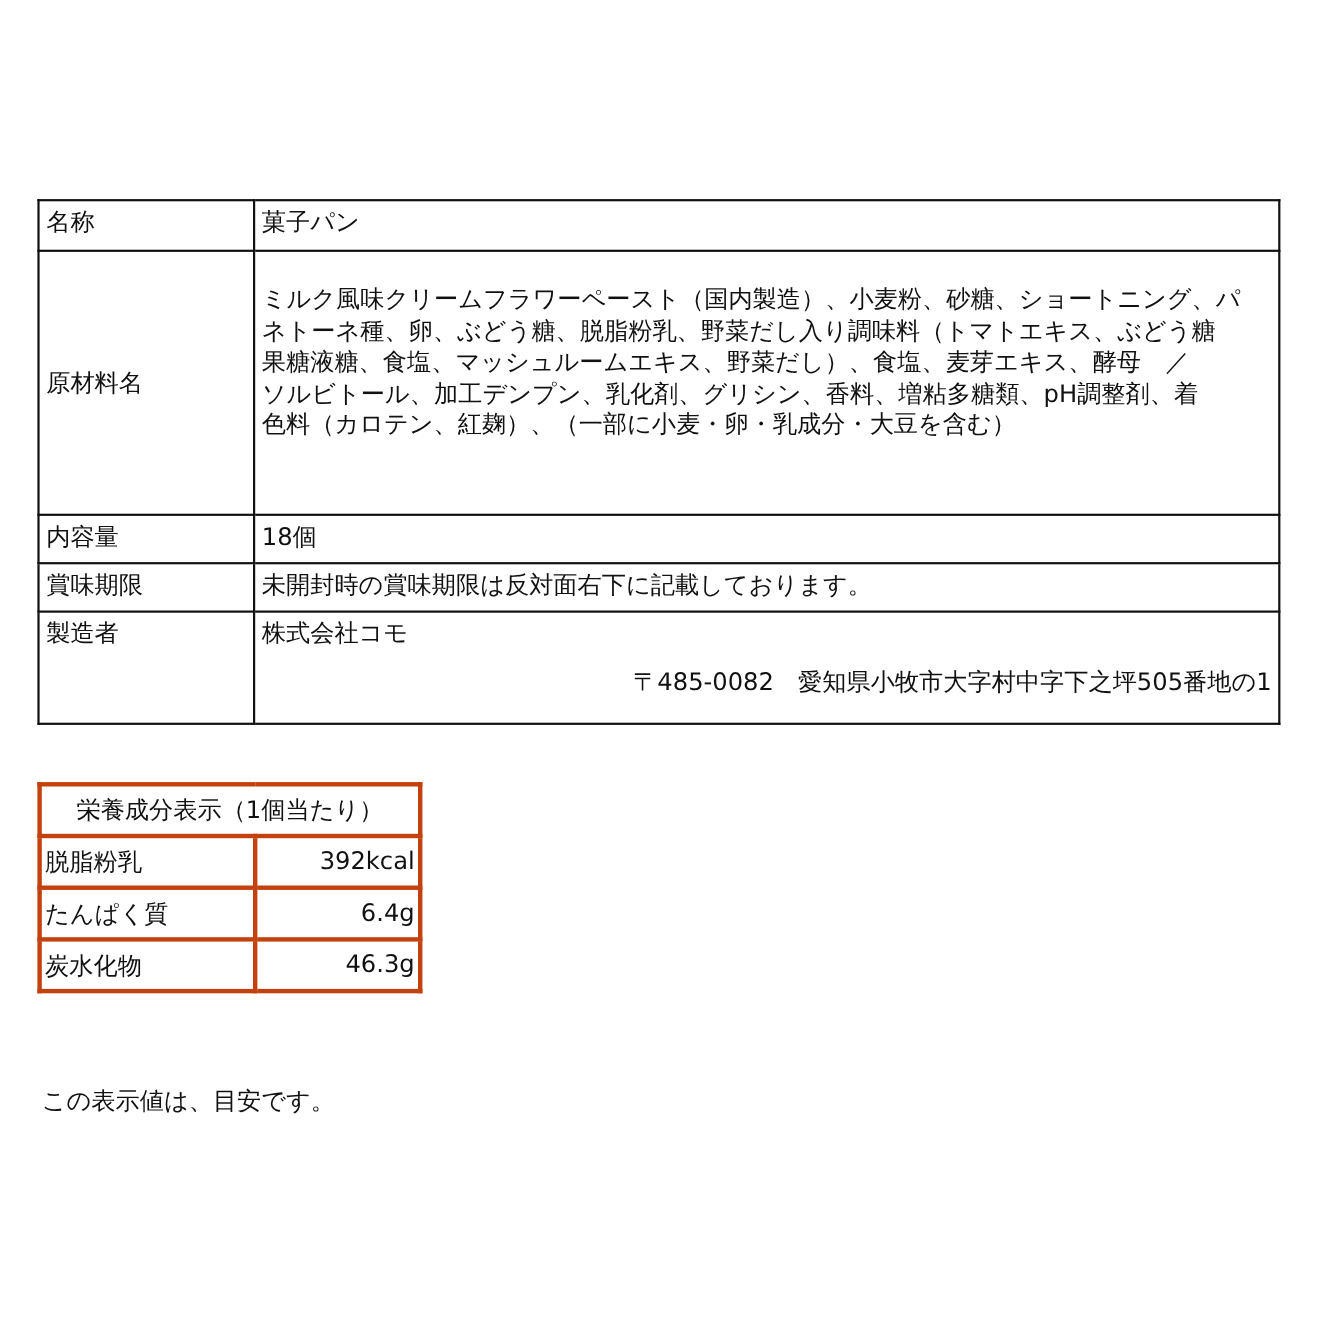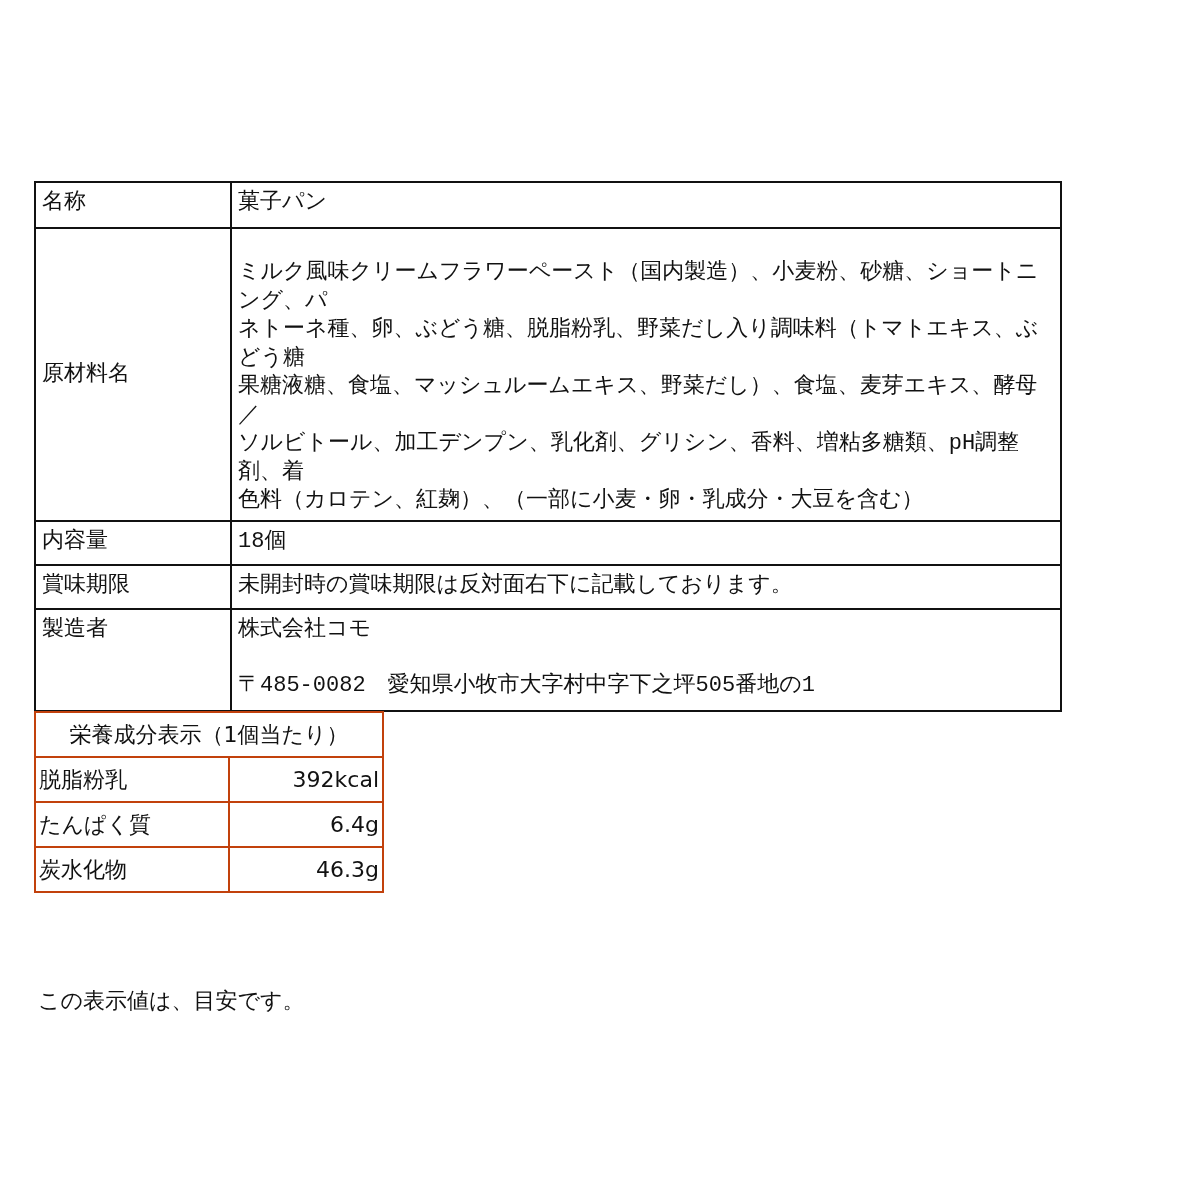--- a/index.html
+++ b/index.html
@@ -1,28 +1,28 @@
 <!DOCTYPE html>
 <html><head>
 <meta charset="utf-8">
 <style>
   html, body { margin:0; padding:0; background:#ffffff; }
   body { width:1200px; height:1200px; position:relative; font-family:"DejaVu Sans", sans-serif; color:#111; }
-  .label-table { position:absolute; left:34px; top:181px; width:1028px; border-collapse:collapse; border:2px solid #eab308;font-family:Liberation Mono, monospace; }
+  .label-table { position:absolute; left:34px; top:181px; width:1130px; border-collapse:collapse; border:2px solid #eab308; }
   .label-table td { border:2px solid #111; font-size:22px; vertical-align:top; padding:6px 6px 4px 6px; line-height:28px; }
   .label-table td.k { width:182px; }
   .label-table tr.r-name td { height:34px; }
   .label-table tr.r-ing td { height:204px; }
   .label-table tr.r-ing td.k { vertical-align:middle; }
   .label-table tr.r-ing td.v { padding-top:30px; line-height:28.5px; }
   .label-table tr.r-std td { height:32px; }
   .label-table tr.r-mfr td { height:90px; }
-  .mfr-line2 { margin-top:28px; }
+  .mfr-line2 { margin-top:16px;text-align:right; }
   .nut-table { position:absolute; left:34px; top:711px; width:350px; border-collapse:collapse; border:2px solid #111; }
-  .nut-table td { border:2px solid #c2410c; font-size:22px; height:35px; padding:4px 3px; }
+  .nut-table td { border:4px solid #c2410c; font-size:22px; height:35px; padding:4px 3px; }
   .nut-table td.h { text-align:center; }
   .nut-table td.k { width:186px; }
   .nut-table td.v { text-align:right; }
   .note { position:absolute; left:38px; top:986px; font-size:22px; }
 </style>
 </head>
 <body>
 
 <table class="label-table">
   <tbody>

